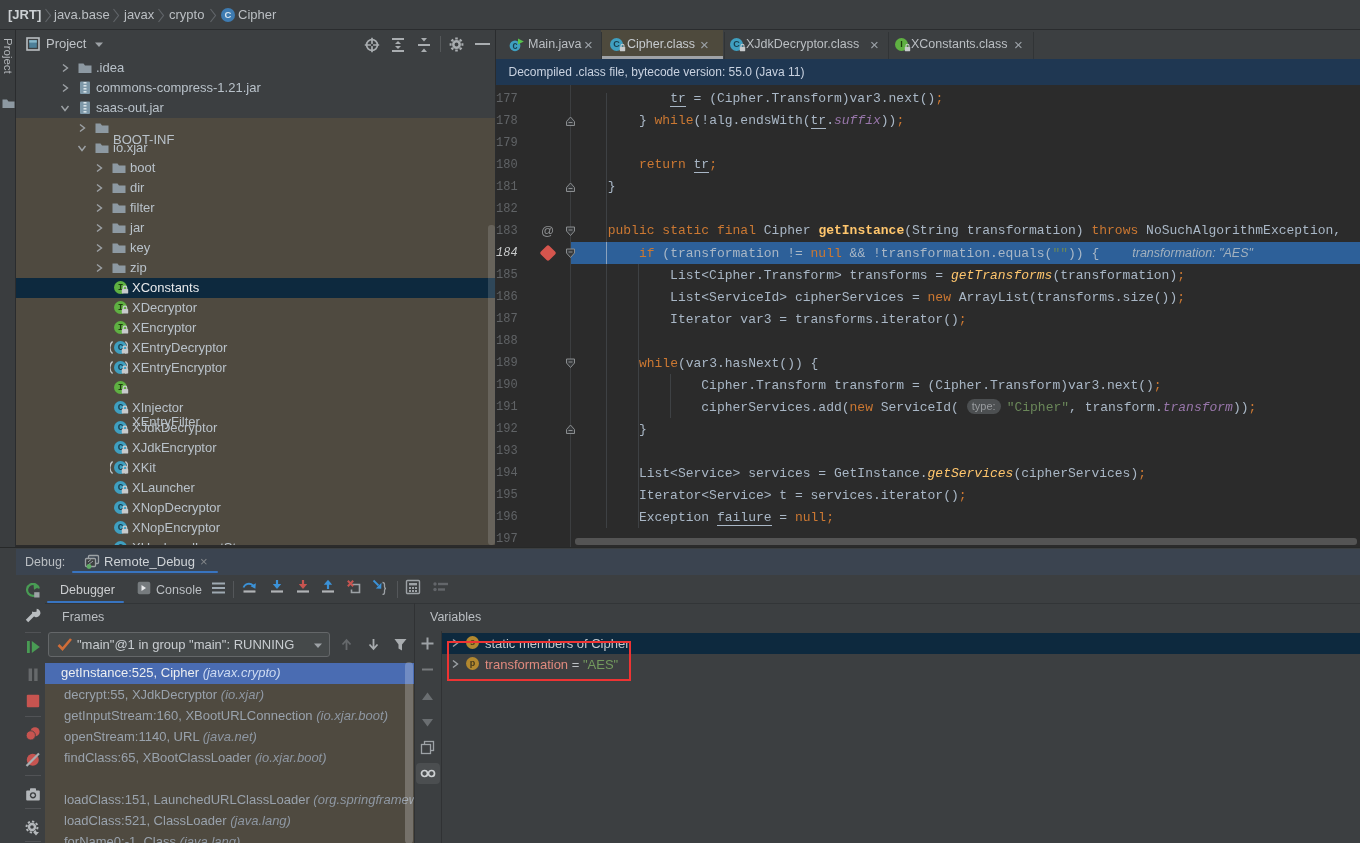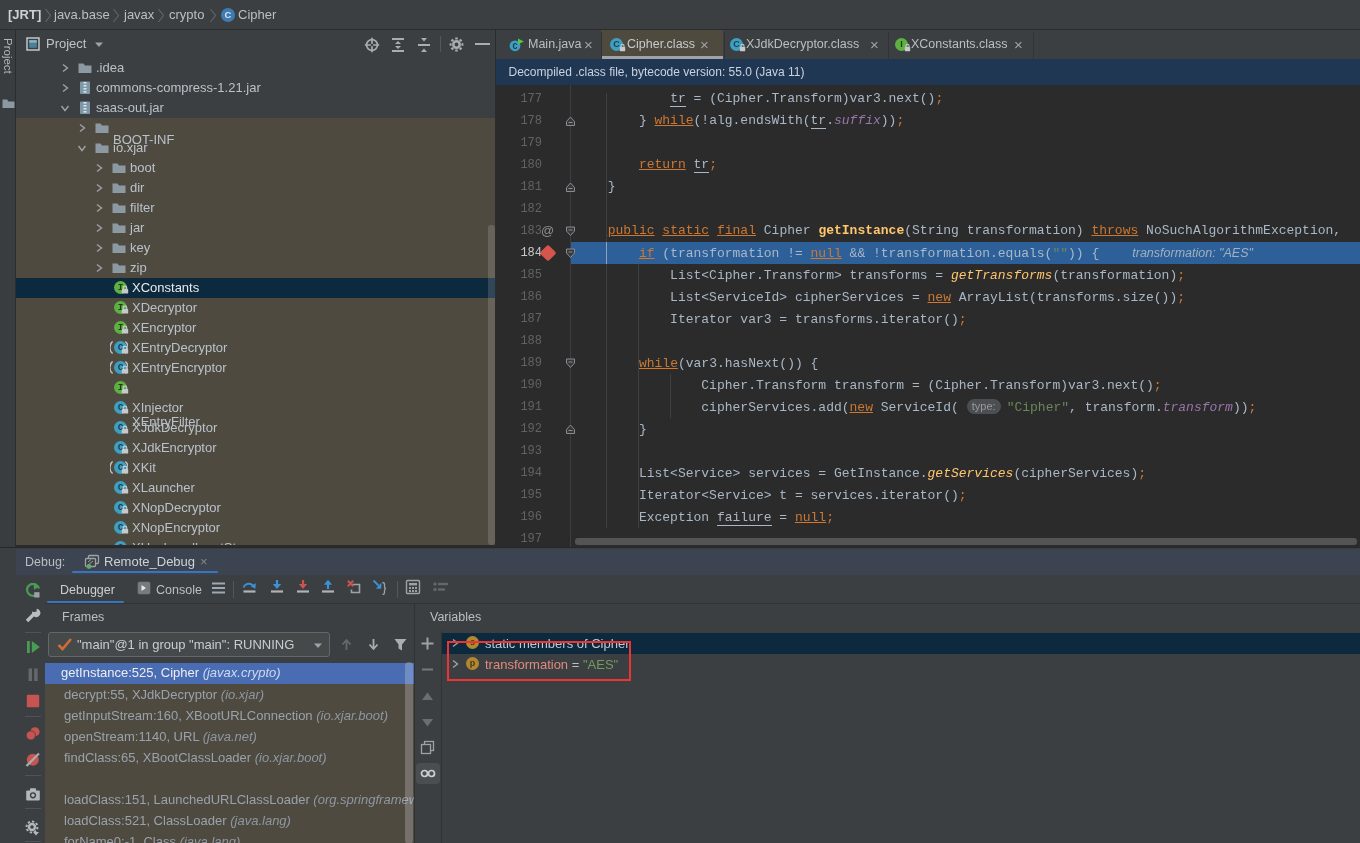--- a/index.html
+++ b/index.html
@@ -24,23 +24,23 @@
   .navyrow { position:absolute; left:0; width:476px; height:20px; background:#0d293e; }
 
   
   #tabbar { left:496px; top:30px; width:864px; height:29px; background:#3c3f41; }
   .tab { position:absolute; top:0; height:29px; line-height:29px; font-size:12.5px; color:#bbbfc3; }
   #notif { left:496px; top:59px; width:864px; height:26px; background:#1f3752; color:#c9d2e0;
     font-size:12px; line-height:26px; padding-left:12.5px; }
   #editor { left:496px; top:85px; width:864px; height:462px; background:#2b2b2b; overflow:hidden; }
   #code { position:absolute; left:80.5px; top:3px; font:13px "Liberation Mono", monospace;
     line-height:22px; color:#a9b7c6; white-space:pre; }
-  .gut { position:absolute; left:12px; width:34px; text-align:right; font:12px "Liberation Mono", monospace;
+  .gut { position:absolute; left:0; width:34px; font:12px "Liberation Mono", monospace;
     color:#606366; line-height:22px; }
-  .kw { color:#cc7832;text-decoration:underline; }
+  .kw { color:#cc7832; }
   .st { color:#6a8759; }
   .me { color:#ffc66d; font-weight:bold; }
   .sm { color:#ffc66d; font-style:italic; }
   .fi { color:#9876aa; font-style:italic; }
   .sc { color:#cc7832; }
   .un { border-bottom:1px solid #a9b7c6; }
   .hint { color:#a1b0be; font-style:italic; font-family:"Liberation Sans",sans-serif; font-size:12.5px; }
   .chip { display:inline-block; font:11px "Liberation Sans", sans-serif; background:#4c4f51; color:#989b9e;
     border-radius:8px; padding:0 5px; margin:0 6px 0 8px; line-height:15px; vertical-align:1px; }
 
@@ -344,21 +344,21 @@
       <div class="abs" style="left:109.5px;top:157px;width:1px;height:22px;background:#8ba2bd;"></div>
     <div class="abs" style="left:141.5px;top:179px;width:1px;height:264px;background:#3e4144;"></div>
     <div class="abs" style="left:173.5px;top:289px;width:1px;height:44px;background:#3e4144;"></div>
 <div class="gut" style="top:3px;color:#606366;">177</div>
 <div class="gut" style="top:25px;color:#606366;">178</div>
 <div class="gut" style="top:47px;color:#606366;">179</div>
 <div class="gut" style="top:69px;color:#606366;">180</div>
 <div class="gut" style="top:91px;color:#606366;">181</div>
 <div class="gut" style="top:113px;color:#606366;">182</div>
 <div class="gut" style="top:135px;color:#606366;">183</div>
-<div class="gut" style="top:157px;color:#c8cacb;">184</div>
+<div class="gut" style="top:157px;color:#c8cacb;font-style:italic;">184</div>
 <div class="gut" style="top:179px;color:#606366;">185</div>
 <div class="gut" style="top:201px;color:#606366;">186</div>
 <div class="gut" style="top:223px;color:#606366;">187</div>
 <div class="gut" style="top:245px;color:#606366;">188</div>
 <div class="gut" style="top:267px;color:#606366;">189</div>
 <div class="gut" style="top:289px;color:#606366;">190</div>
 <div class="gut" style="top:311px;color:#606366;">191</div>
 <div class="gut" style="top:333px;color:#606366;">192</div>
 <div class="gut" style="top:355px;color:#606366;">193</div>
 <div class="gut" style="top:377px;color:#606366;">194</div>

